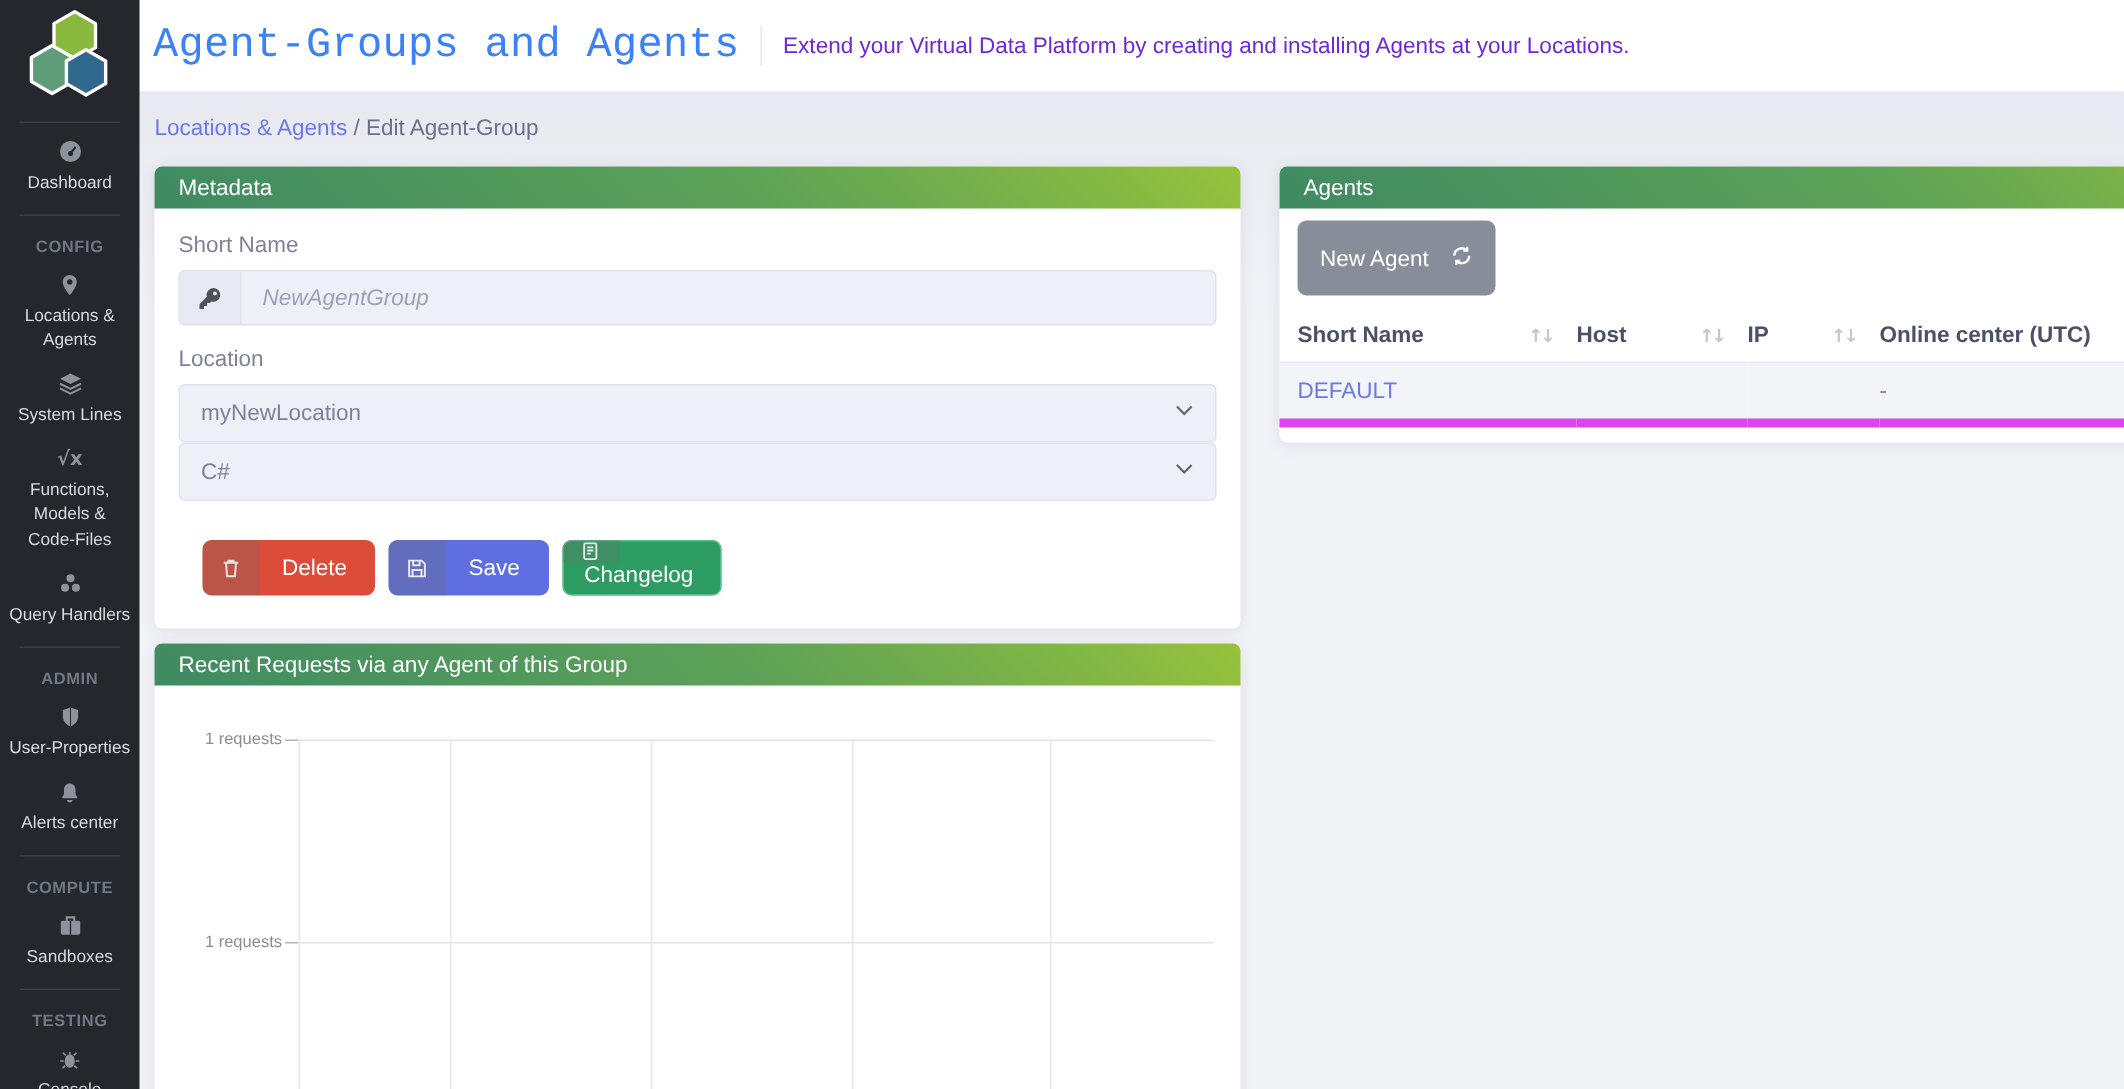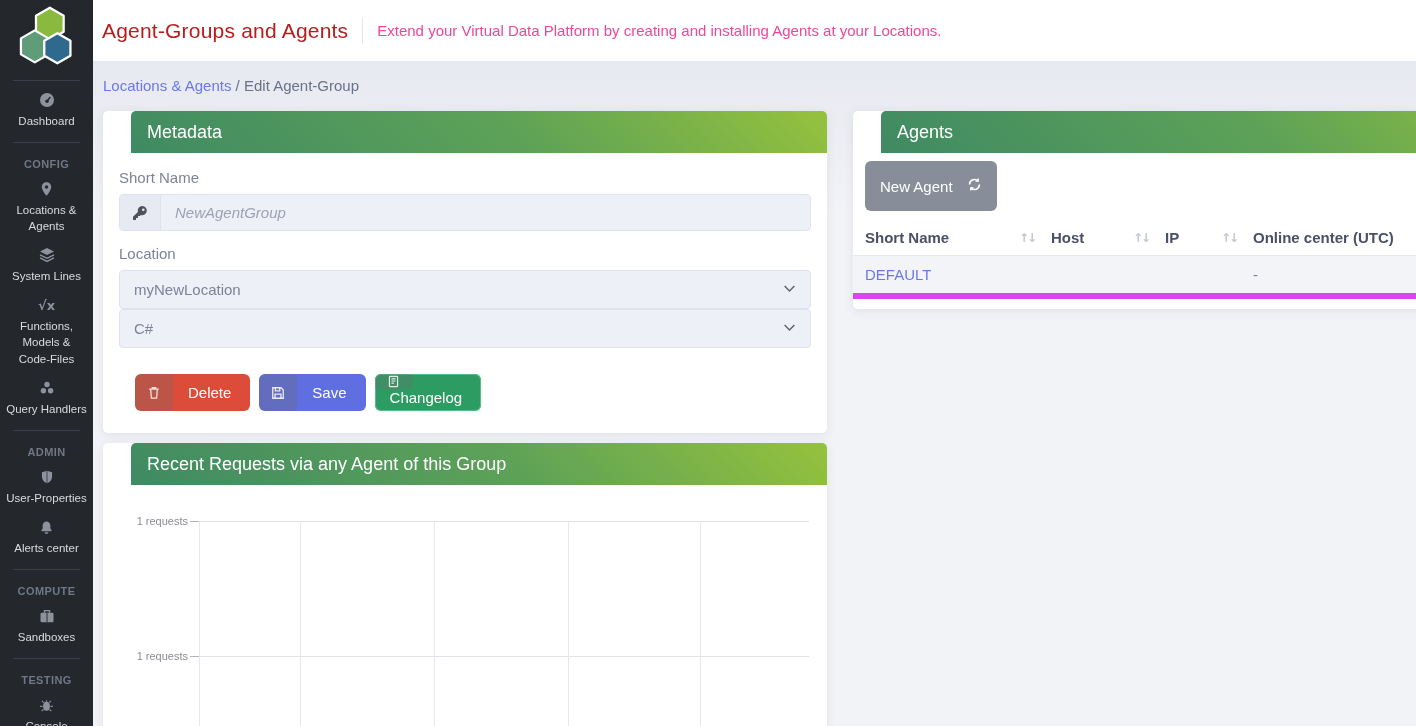--- a/index.html
+++ b/index.html
@@ -11,36 +11,36 @@
   
   .sidebar{position:absolute;left:0;top:0;bottom:0;width:93px;background:#24272c;z-index:10;text-align:center;}
   .logo-wrap{padding:5px 0 9px;}
   .side-divider{border:0;border-top:1px solid #3a3e46;margin:0 13px;}
   .section-label{color:#6f7887;font-size:11px;font-weight:bold;letter-spacing:.4px;margin:15px 0 5px;}
   .side-item{display:block;margin:11px 0 13px;color:#d9dbe0;font-size:11.5px;line-height:1.4;padding:0 6px;cursor:pointer;text-decoration:none;}
   .side-item .icn{display:block;height:17px;margin-bottom:4px;color:#8d929c;}
   .sqrt-glyph{font-size:13px;font-weight:bold;color:#8d929c;font-family:"DejaVu Sans",sans-serif;}
   
   .topbar{position:absolute;left:93px;top:0;right:0;height:61px;background:#fff;display:flex;align-items:center;padding-left:9px;box-sizing:border-box;}
-  .page-title{font-size:21px;color:#b91c1c;font-weight:500;margin:0;letter-spacing:.2px;}
+  .page-title{font-size:28px;color:#3b82f6;font-weight:500;margin:0;letter-spacing:.2px;font-family:Liberation Mono, monospace;}
   .tb-divider{width:1px;height:27px;background:#e3e6ec;margin:0 14px;}
-  .page-subtitle{font-size:15px;color:#ec4899;}
+  .page-subtitle{font-size:15px;color:#6d28d9;}
   
   .content{position:absolute;left:93px;top:61px;right:0;bottom:0;overflow:hidden;
     background:linear-gradient(#e7e9f0,#f2f3f7 150px);padding:16px 0 16px 10px;box-sizing:border-box;}
   .breadcrumb{font-size:15px;margin-bottom:13px;height:21px;}
   .breadcrumb a{color:#6a78ea;text-decoration:none;cursor:pointer;}
   .crumb-sep,.crumb-current{color:#6b7188;}
   .columns{display:flex;gap:26px;align-items:flex-start;width:max-content;}
   .left-col{width:724px;flex:none;}
   .right-col{width:724px;flex:none;}
   
   .panel{background:#fff;border-radius:5px;box-shadow:0 2px 10px rgba(60,70,90,.10);}
-  .panel-header{height:42px;border-radius:5px 5px 0 0;display:flex;align-items:center;padding:0 16px;
-    background:linear-gradient(45deg,#3f8a63 0%,#5ea257 55%,#96c23c 100%);color:#fff;font-size:18px;margin-left:28px;}
+  .panel-header{height:28px;border-radius:5px 5px 0 0;display:flex;align-items:center;padding:0 16px;
+    background:linear-gradient(45deg,#3f8a63 0%,#5ea257 55%,#96c23c 100%);color:#fff;font-size:15px;}
   
   .panel-body{padding:16px 16px 22px;}
   .fld-label{color:#7e8299;font-size:15px;margin:14px 0 8px;}
   .fld-label:first-child{margin-top:0;}
   .input-group{display:flex;height:37px;border:1px solid #dfe2ee;border-radius:4px;overflow:hidden;background:#eef0f8;box-sizing:border-box;}
   .input-addon{width:40px;flex:none;background:#e7e9f3;border-right:1px solid #dfe2ee;display:flex;align-items:center;justify-content:center;color:#4f525b;}
   .input-group input{flex:1;border:0;outline:0;background:transparent;padding:0 14px;font-size:15px;color:#9ea1b4;font-family:inherit;font-style:italic;}
   .select{height:39px;border:1px solid #dfe2ee;background:#eef0f8;border-radius:4px;display:flex;align-items:center;justify-content:space-between;padding:0 14px;color:#7e8299;font-size:15px;cursor:pointer;box-sizing:border-box;}
   .btn-row{display:flex;gap:9px;margin-top:26px;}
   .btn{height:37px;border:0;border-radius:6px;color:#fff;display:flex;align-items:center;font-size:15px;padding:0;cursor:pointer;overflow:hidden;font-family:inherit;}

